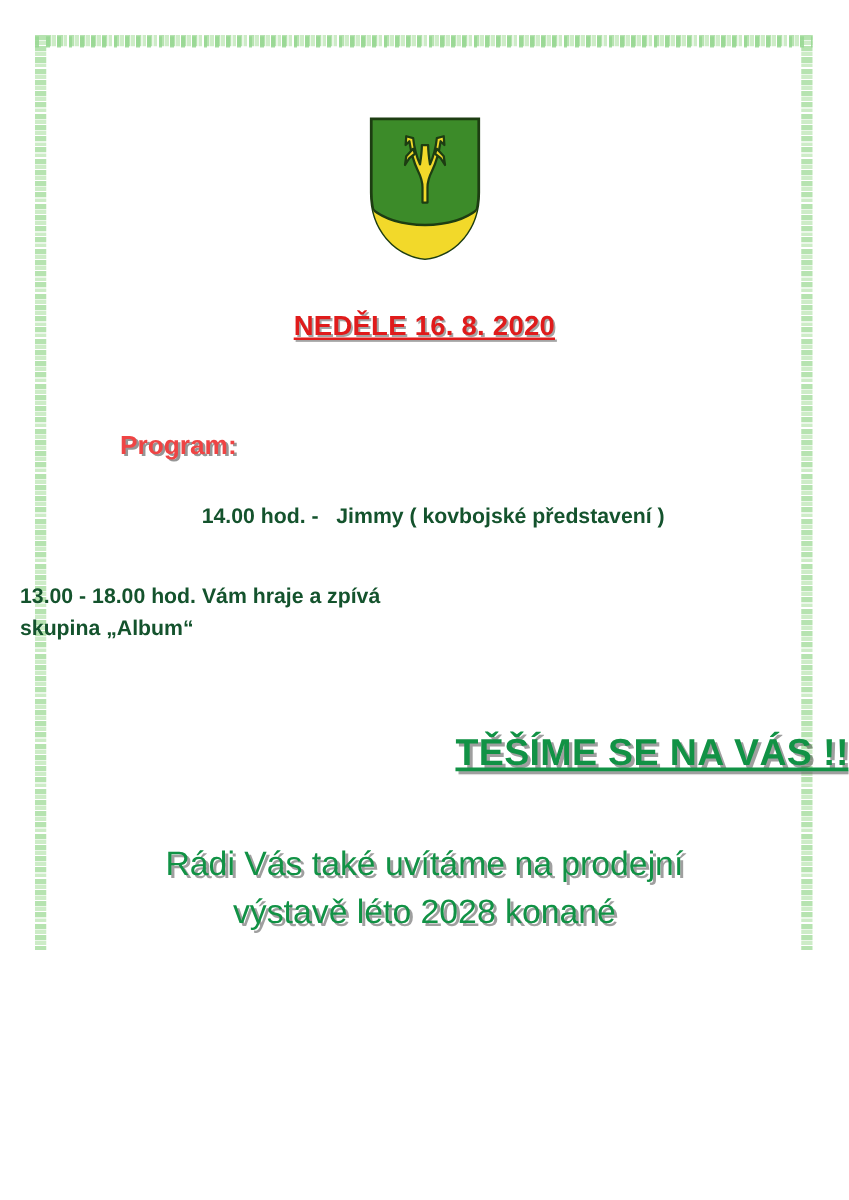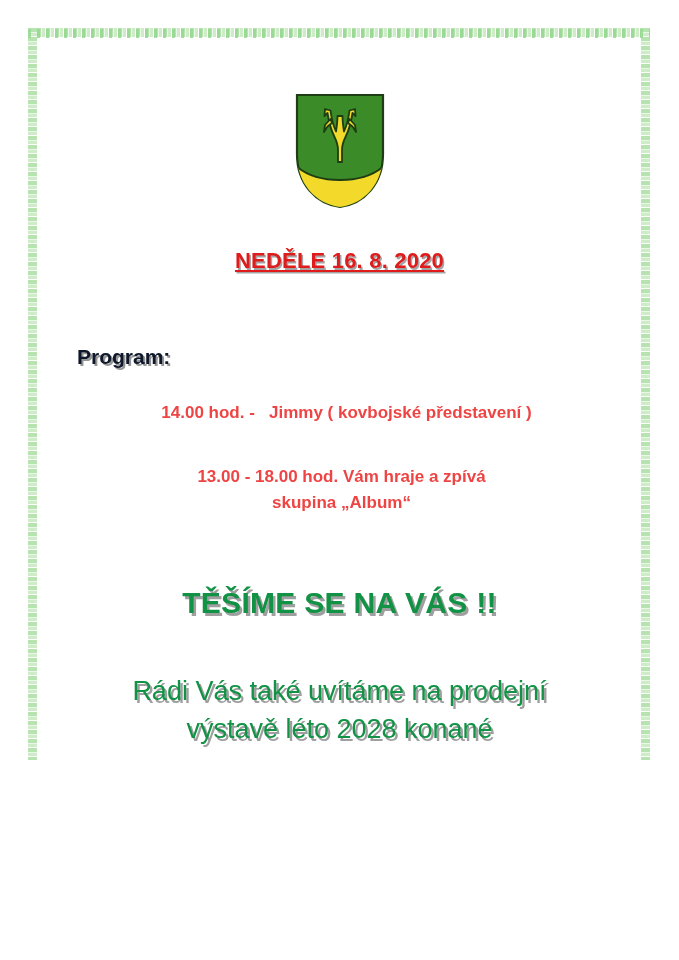--- a/index.html
+++ b/index.html
@@ -88,62 +88,62 @@
     text-align: center;
     font-size: 22px;
     font-weight: bold;
     color: #e01b1b;
     text-decoration: underline;
     letter-spacing: 0.2px;
     text-shadow: 1.5px 1.5px 0 rgba(90,90,90,0.55);
   }
   .program-label {
     position: absolute;
-    left: 77px;
+    left: 96px;
     top: 345px;
     font-size: 21px;
     font-weight: bold;
-    color: #0f172a;
+    color: #ef4444;
     text-shadow: 2px 2px 0 rgba(80,80,80,0.6);
   }
   .program-line {
     position: absolute;
     font-size: 17px;
     font-weight: bold;
-    color: #ef4444;
+    color: #14532d;
     white-space: pre;
     line-height: 1.5;
   }
   .line-jimmy {
     left: 0;
     top: 400px;
     width: 679px;
     text-align: center;
     padding-left: 14px;
     box-sizing: border-box;
   }
   .line-album {
     left: 0;
     top: 464px;
     width: 679px;
-    text-align: center;
-    padding-left: 4px;
+    padding-left: 16px;
     box-sizing: border-box;
   }
   .slogan {
     position: absolute;
     left: 0;
     top: 586px;
     width: 679px;
-    text-align: center;
+    text-align: right;
     font-size: 30px;
     font-weight: bold;
     color: #119245;
     text-shadow: 2.5px 2.5px 0 rgba(80,80,80,0.55);
     letter-spacing: 0.3px;
+    text-decoration: underline;
   }
   .invite {
     position: absolute;
     left: 0;
     top: 672px;
     width: 679px;
     text-align: center;
     font-size: 27px;
     font-weight: normal;
     color: #119245;

